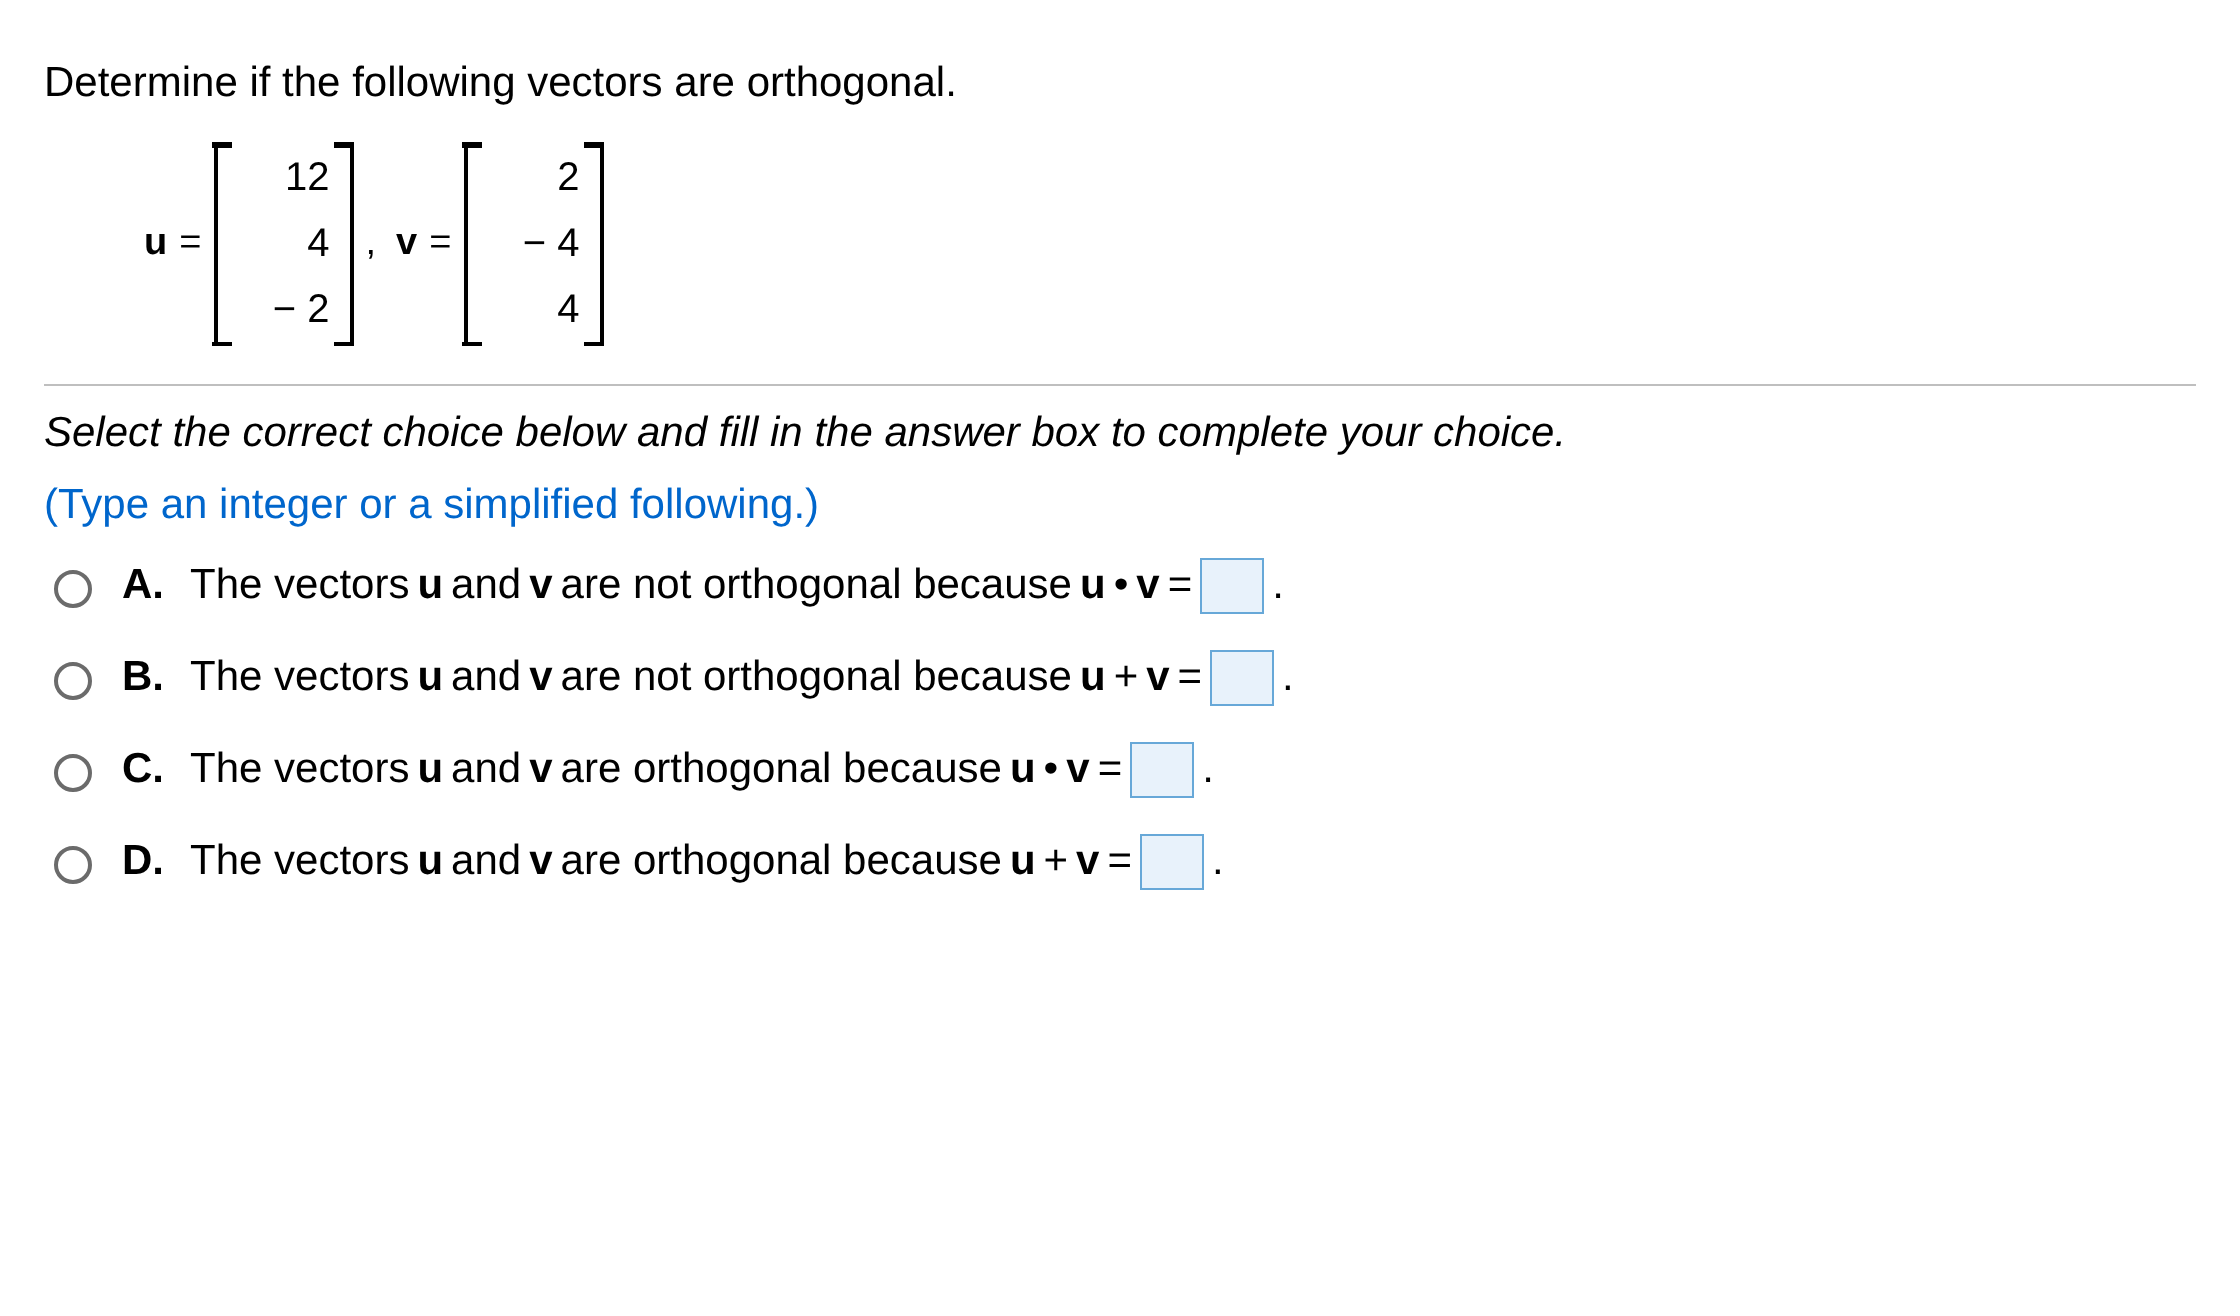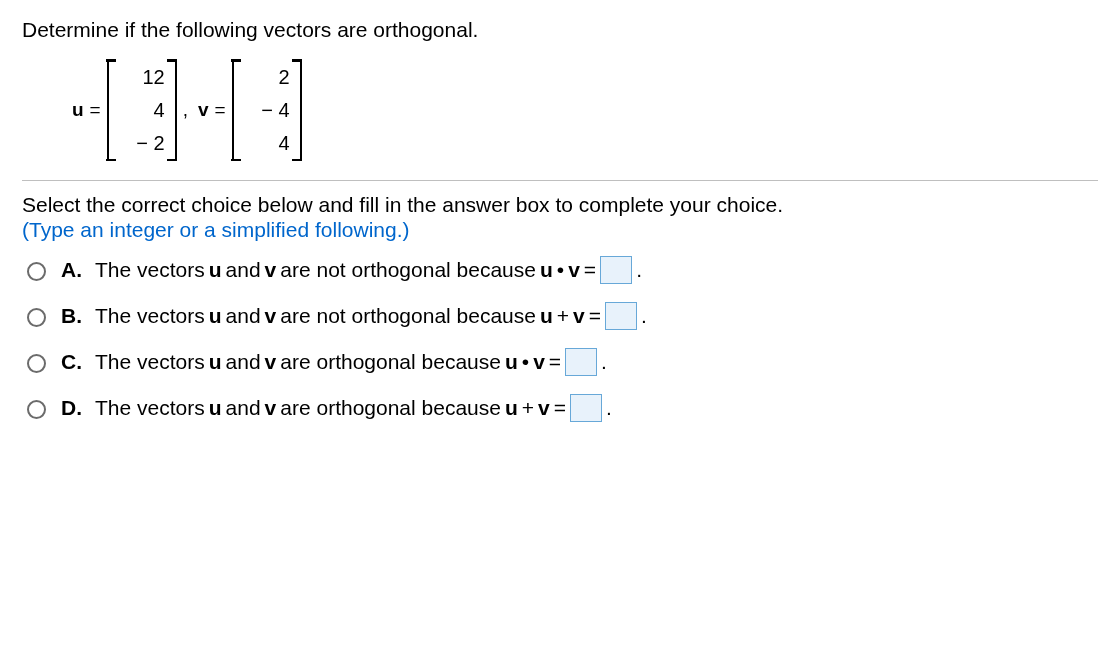--- a/index.html
+++ b/index.html
@@ -5,20 +5,21 @@
     body {
       font-family: Arial, Helvetica, sans-serif;
       font-size: 21px;
       color: #000;
       margin: 0;
       padding: 18px 22px;
       background: #fff;
     }
     .question {
       margin-bottom: 18px;
+      margin-top: 12px;
     }
     .vectors {
       display: flex;
       align-items: center;
       margin: 14px 0 20px 50px;
       gap: 6px;
     }
     .label {
       font-size: 19px;
     }
@@ -61,21 +62,22 @@
       text-align: right;
       font-size: 20px;
       line-height: 1;
     }
     .divider {
       border: none;
       border-top: 1px solid #bfbfbf;
       margin: 10px 0 12px 0;
     }
     .instruction {
-      margin-bottom: 1px;
+      margin-bottom: 12px;
+      font-style: italic;
     }
     .hint {
       color: #0066cc;
       margin-bottom: 14px;
     }
     .choices {
       display: flex;
       flex-direction: column;
       gap: 18px;
     }

